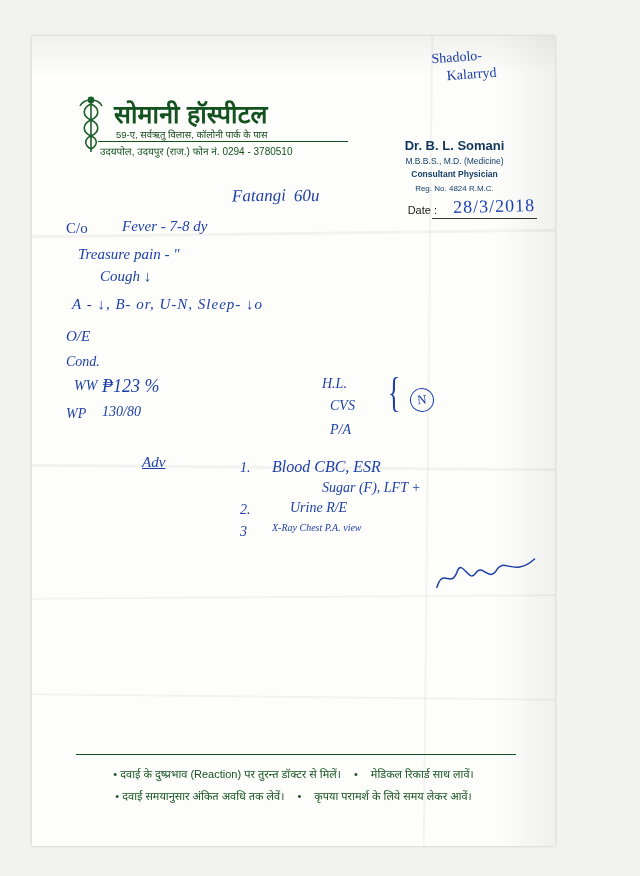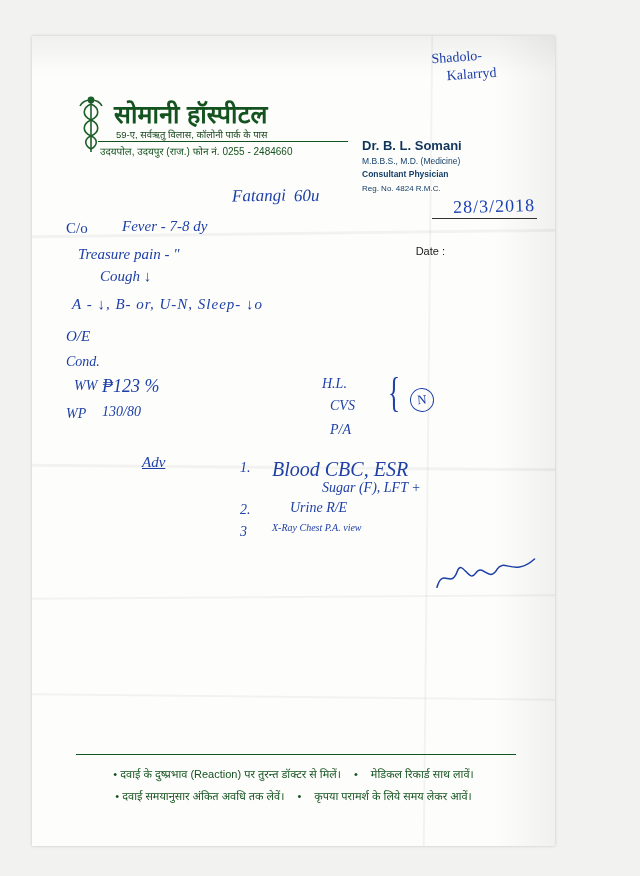--- a/index.html
+++ b/index.html
@@ -91,34 +91,34 @@
     position: absolute;
     left: 66px; top: 47px;
     width: 250px; height: 1px;
     background: #14521f;
   }
 
   .doc-block {
     position: absolute;
     left: 330px; top: 44px;
     width: 185px;
+    text-align: center;
     color: #143f6b;
   }
   .doc-name { font-size: 13px; font-weight: bold; color:#10355c; }
   .doc-deg  { font-size: 8.5px; margin-top: 3px; color:#143f6b; }
   .doc-title{ font-size: 8.5px; font-weight: bold; margin-top: 3px; color:#143f6b; }
   .doc-reg  { font-size: 8px; margin-top: 5px; color:#143f6b; }
 
   
   .date-label {
     position: absolute;
-    right: 110px; top: 168px;
+    right: 118px; top: 168px;
     font-size: 11px;
     color: #1a1a1a;
-    margin-top: 41px;
   }
   .date-rule {
     position: absolute;
     right: 18px; top: 182px;
     width: 105px; height: 1px;
     background: #333;
   }
   .date-value {
     position: absolute;
     right: 20px; top: 160px;
@@ -227,21 +227,21 @@
           <path d="M17 8 C 8 12, 8 20, 17 24 C 26 28, 26 36, 17 40 C 10 43, 10 49, 17 53"></path>
           <path d="M17 8 C 26 12, 26 20, 17 24 C 8 28, 8 36, 17 40 C 24 43, 24 49, 17 53"></path>
           <path d="M6 10 C 10 2, 24 2, 28 10"></path>
           <circle cx="17" cy="4" r="2.6" fill="#1d5f2a"></circle>
         </g>
       </svg>
     </div>
     <div class="hosp-name">सोमानी हॉस्पीटल</div>
     <div class="hosp-rule"></div>
     <div class="hosp-addr1">59-ए, सर्वऋतु विलास, कॉलोनी पार्क के पास</div>
-    <div class="hosp-addr2">उदयपोल, उदयपुर (राज.) फोन नं. 0255 - 2484660</div>
+    <div class="hosp-addr2">उदयपोल, उदयपुर (राज.) फोन नं. 0294 - 3780510</div>
 
     <div class="doc-block">
       <div class="doc-name">Dr. B. L. Somani</div>
       <div class="doc-deg">M.B.B.S., M.D. (Medicine)</div>
       <div class="doc-title">Consultant Physician</div>
       <div class="doc-reg">Reg. No. 4824 R.M.C.</div>
     </div>
   </div>
 
   <div class="date-label">Date :</div>
@@ -269,21 +269,21 @@
   <div class="hw ital" style="left:290px; top:340px; font-size:14px;">H.L.</div>
   <div class="hw ital" style="left:298px; top:362px; font-size:14px;">CVS</div>
   <div class="hw ital" style="left:298px; top:386px; font-size:14px;">P/A</div>
 
   <div class="brace" style="left:352px; top:332px;">{</div>
   <div class="circle-n" style="left:378px; top:352px;">N</div>
 
   <div class="hw ital" style="left:110px; top:418px; font-size:15px; text-decoration:underline;">Adv</div>
 
   <div class="hw ital" style="left:208px; top:424px; font-size:14px;">1.</div>
-  <div class="hw ital" style="left:240px; top:422px; font-size:20px;">Blood  CBC, ESR</div>
+  <div class="hw ital" style="left:240px; top:422px; font-size:16px;">Blood  CBC, ESR</div>
   <div class="hw ital" style="left:290px; top:444px; font-size:14px;">Sugar (F),  LFT +</div>
 
   <div class="hw ital" style="left:208px; top:466px; font-size:14px;">2.</div>
   <div class="hw ital" style="left:258px; top:464px; font-size:14px;text-align:right;">Urine  R/E</div>
 
   <div class="hw ital" style="left:208px; top:488px; font-size:14px;">3</div>
   <div class="hw ital" style="left:240px; top:486px; font-size:10px;">X-Ray  Chest  P.A. view</div>
 
   <div class="sig">
     <svg width="110" height="34" viewBox="0 0 110 34" aria-hidden="true">

